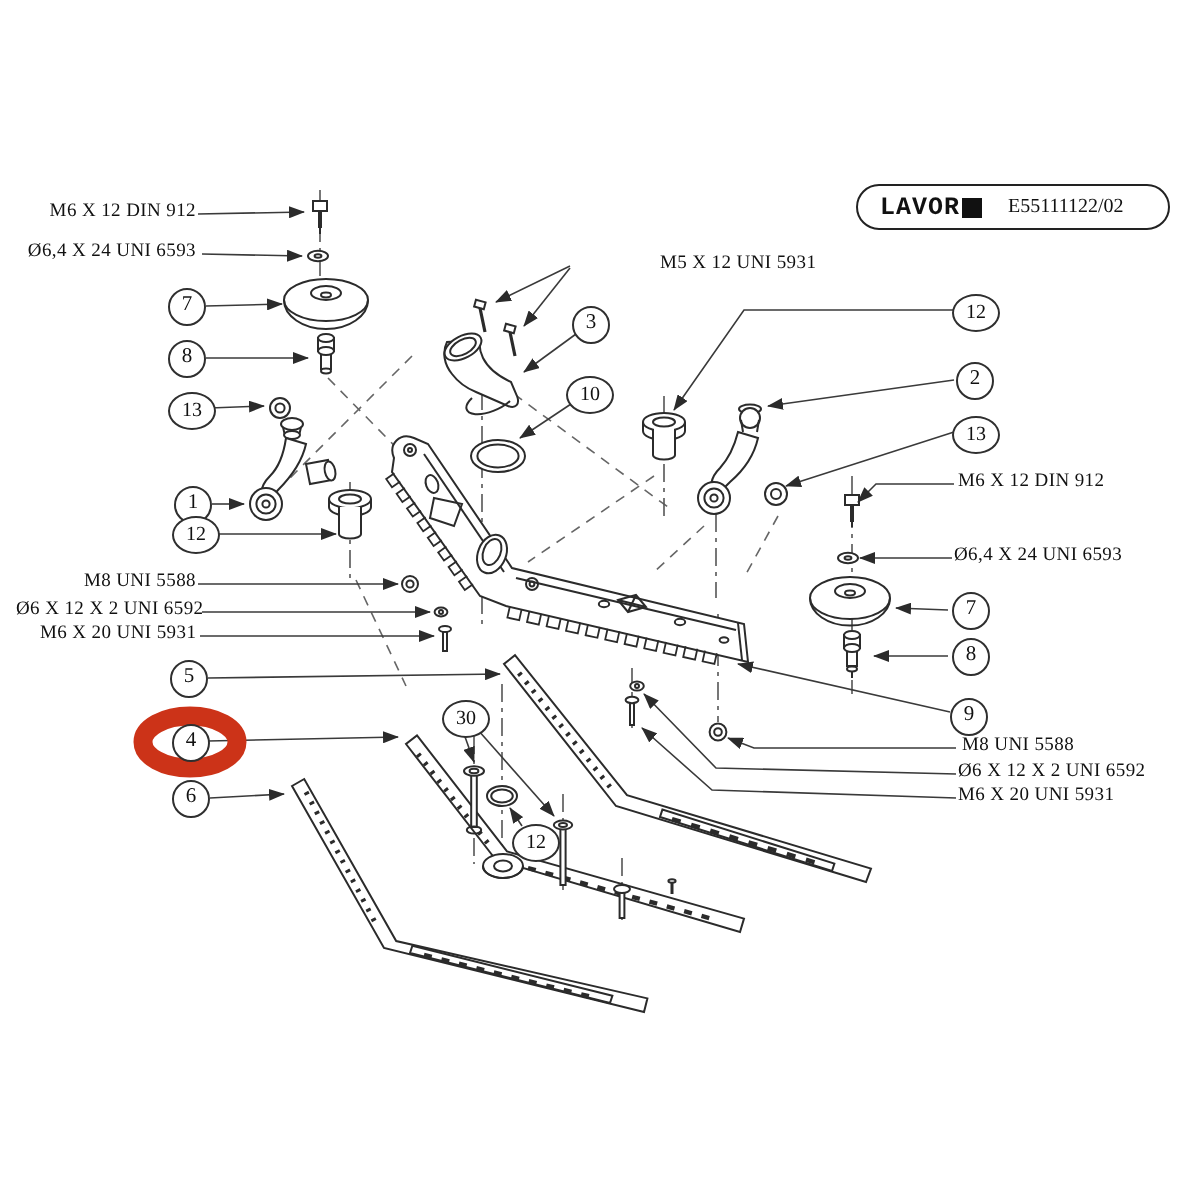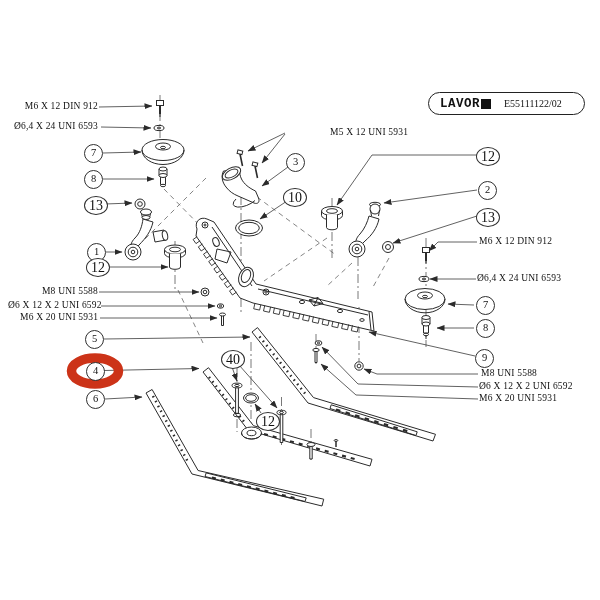--- a/index.html
+++ b/index.html
@@ -10,21 +10,21 @@
   .part{stroke:#2b2b2b;stroke-width:1;fill:#fff;}
   .cl{stroke:#555;stroke-width:0.8;fill:none;stroke-dasharray:9 3 2 3;}
   .dash{stroke:#666;stroke-width:0.8;fill:none;stroke-dasharray:5 4;}
   .ldr{stroke:#3a3a3a;stroke-width:0.8;fill:none;}
   .tick{stroke:#2b2b2b;fill:none;}
   .lbl{position:absolute;font-size:9.5px;letter-spacing:0.2px;white-space:nowrap;line-height:11px;}
   .r{text-align:right;}
   .co{position:absolute;width:17px;height:17px;border:1px solid #2f2f2f;border-radius:50%;
       background:#fff;display:flex;align-items:center;justify-content:center;
       font-size:10.5px;line-height:1;}
-  .co.w{width:22px;height:17px;font-size:14px;}
+  .co.w{width:22px;height:17px;font-size:10px;}
   .badge{position:absolute;left:428px;top:92px;width:157px;height:23px;border:1.4px solid #222;
          border-radius:12px;display:flex;align-items:center;padding:0 0 0 11px;box-sizing:border-box;}
   .brand{font-family:Liberation Mono, monospace;font-weight:bold;font-size:12.5px;
          letter-spacing:0.5px;color:#111;}
   .logomark{width:10px;height:10px;background:#111;margin-left:1px;display:inline-block;}
   .code{font-size:10px;margin-left:13px;color:#111;}
 </style>
 </head>
 <body>
 
@@ -321,16 +321,16 @@
 <div class="co w" style="left:283px;top:188px;">10</div>
 <div class="co w" style="left:476px;top:147px;">12</div>
 <div class="co" style="left:478px;top:181px;">2</div>
 <div class="co w" style="left:476px;top:208px;">13</div>
 <div class="co" style="left:476px;top:296px;">7</div>
 <div class="co" style="left:476px;top:319px;">8</div>
 <div class="co" style="left:475px;top:349px;">9</div>
 <div class="co" style="left:85px;top:330px;">5</div>
 <div class="co" style="left:86px;top:362px;">4</div>
 <div class="co" style="left:86px;top:390px;">6</div>
-<div class="co w" style="left:221px;top:350px;">40</div>
+<div class="co w" style="left:221px;top:350px;">30</div>
 <div class="co w" style="left:256px;top:412px;">12</div>
 
 </div>
 
 </body></html>

